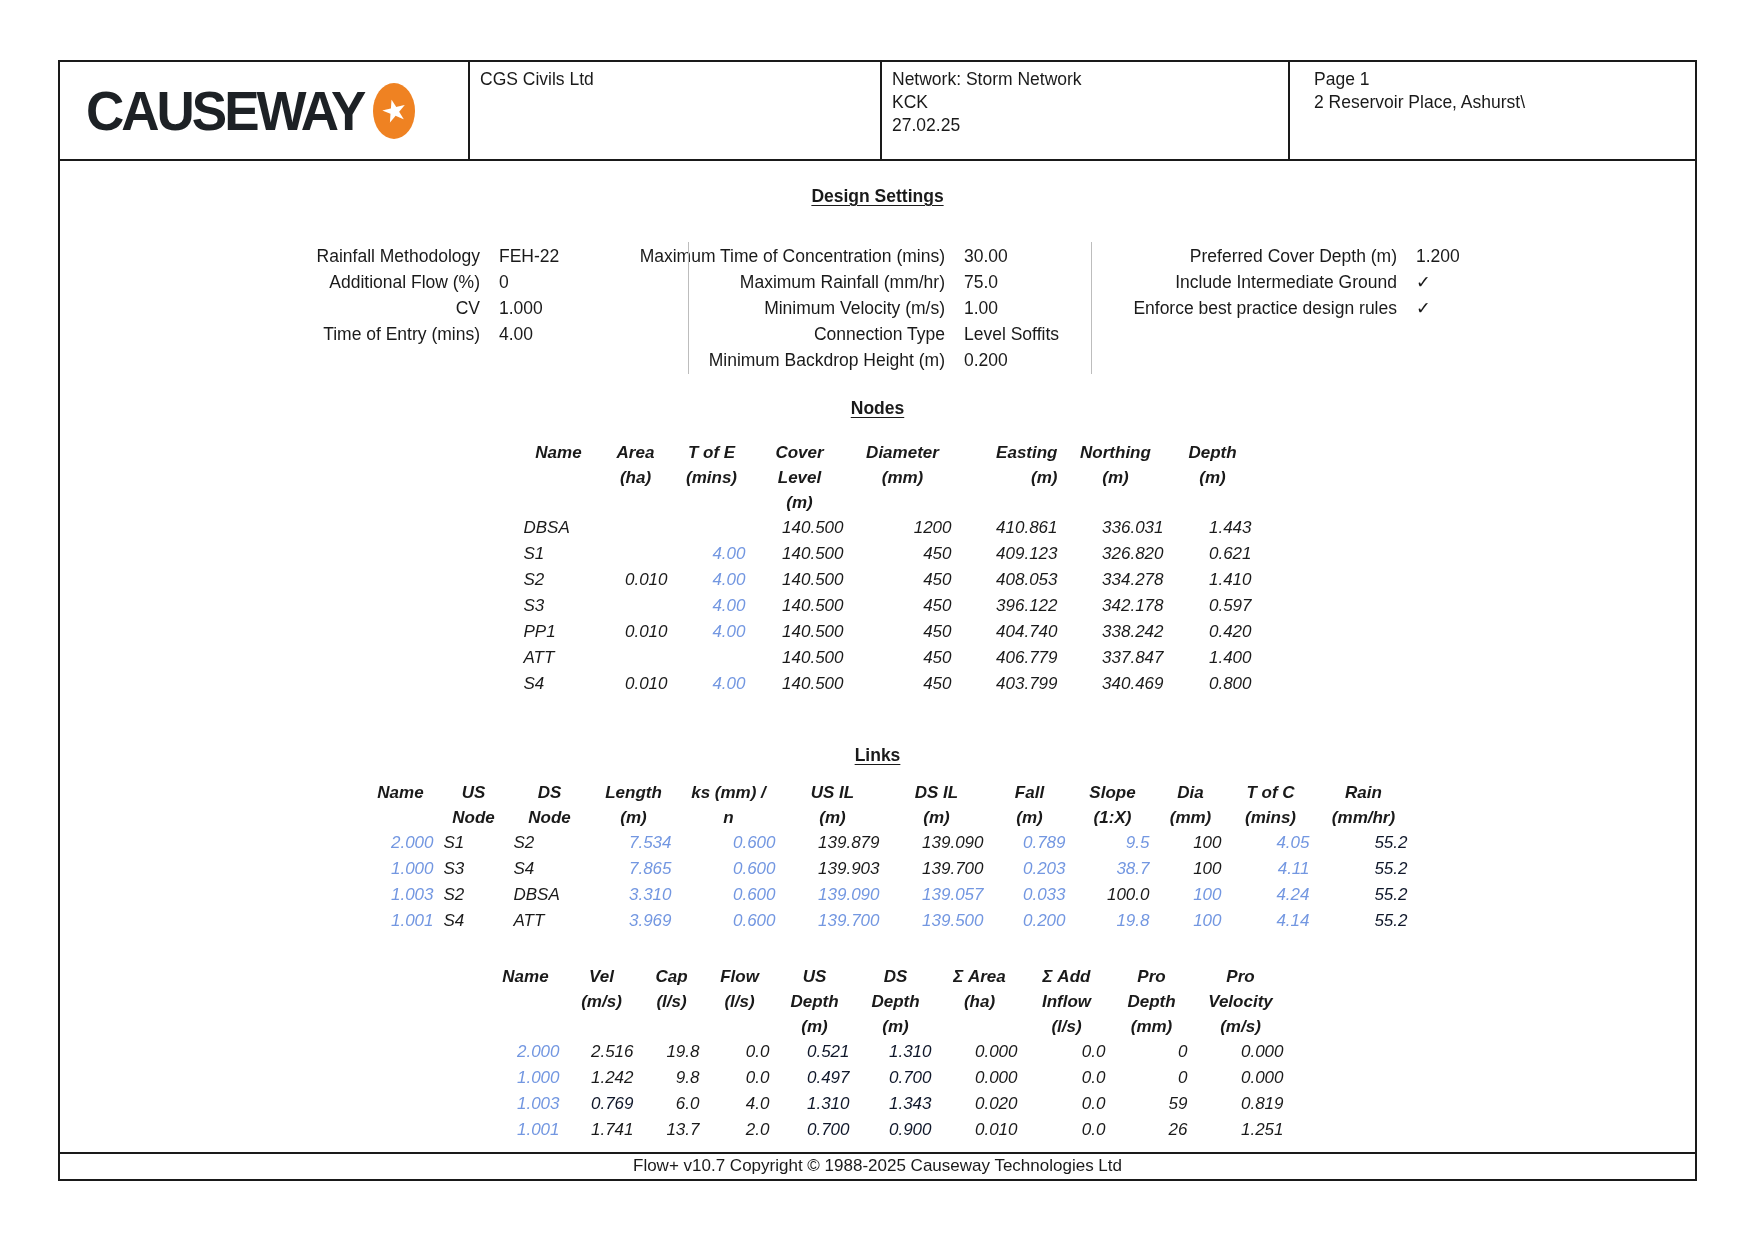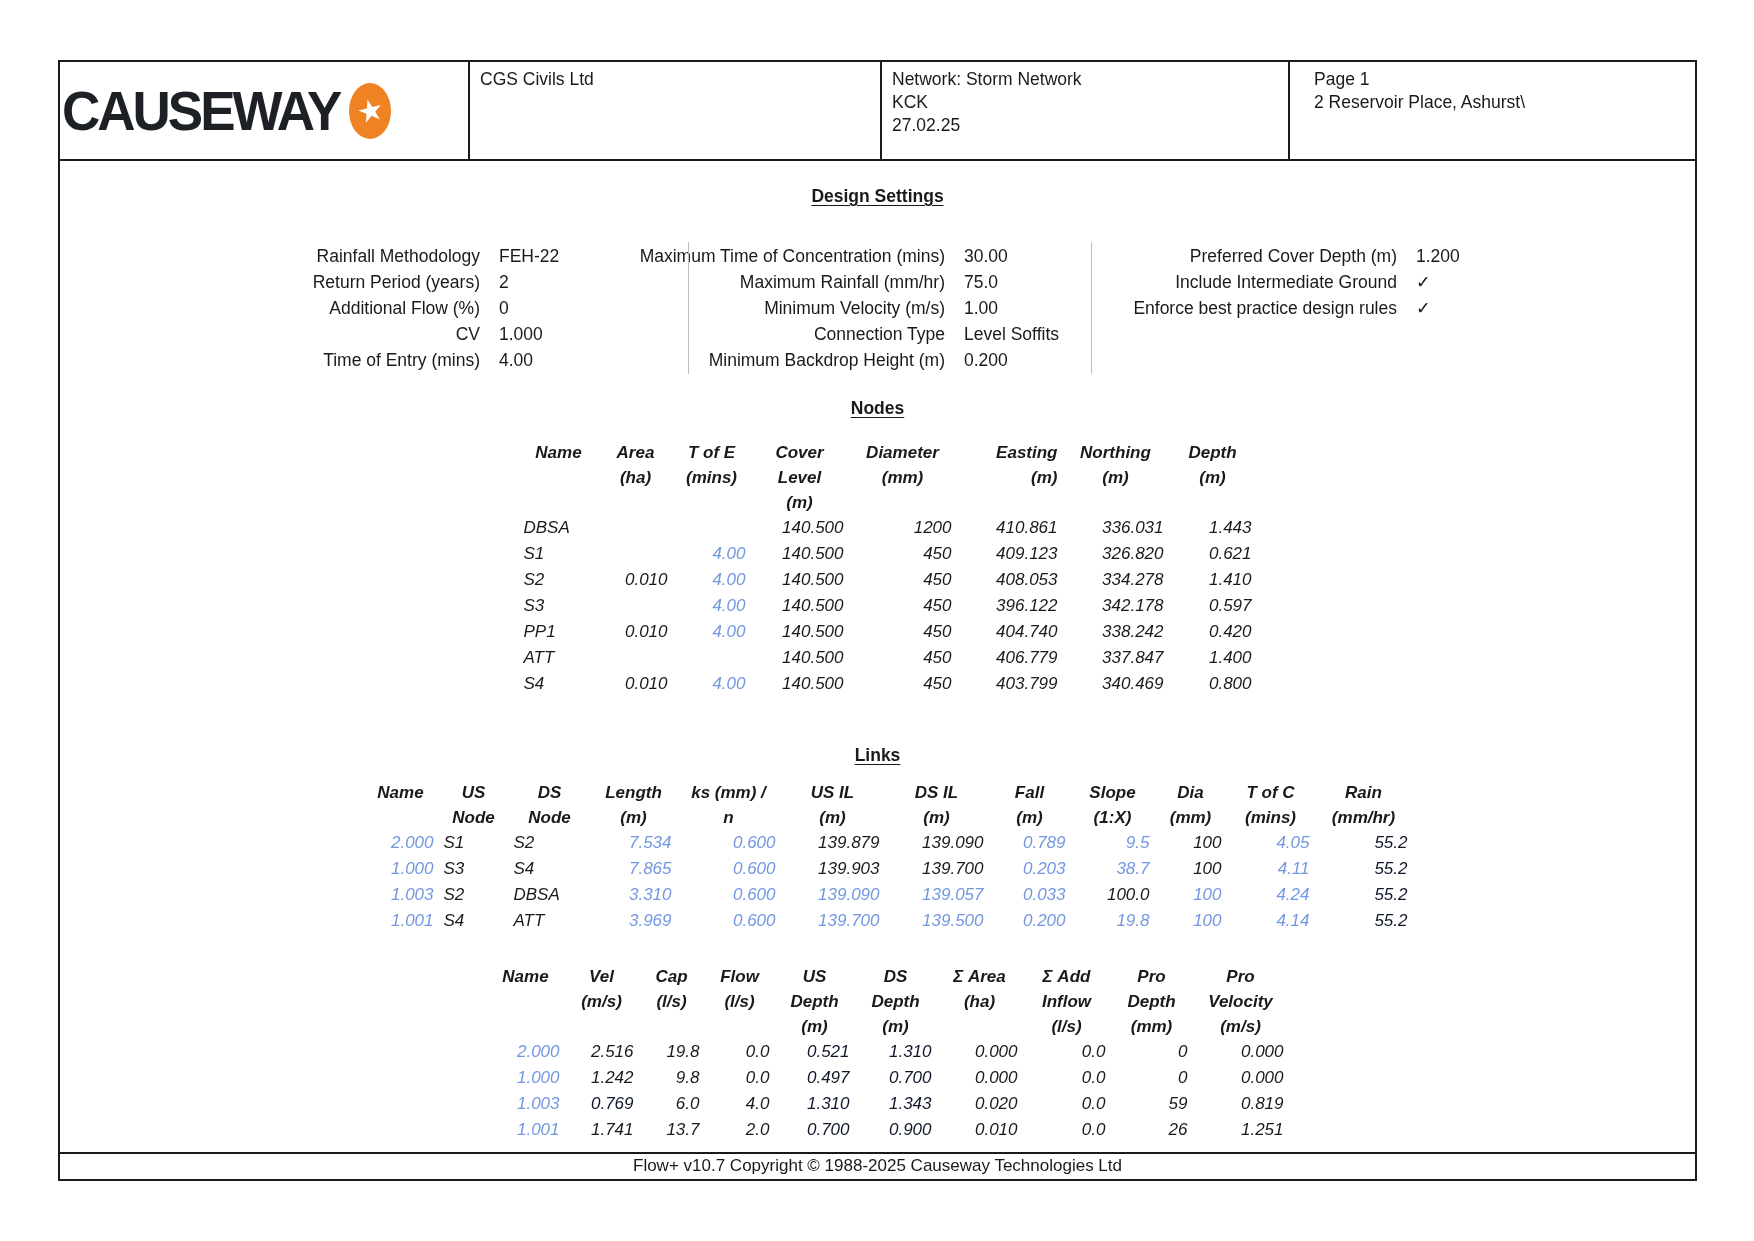--- a/index.html
+++ b/index.html
@@ -12,21 +12,21 @@
     position:absolute;left:58px;top:60px;width:1639px;height:1121px;
     border:2px solid #1a1a1a;box-sizing:border-box;background:#fff;
   }
   
   .hdr{
     display:grid;grid-template-columns:410px 412px 408px 1fr;
     height:97px;border-bottom:2px solid #1a1a1a;
   }
   .hdr-cell{border-right:2px solid #1a1a1a;padding:6px 10px;font-size:17.5px;line-height:23px;overflow:hidden;}
   .hdr-cell:last-child{border-right:none;padding-left:24px;}
-  .logo-cell{display:flex;align-items:center;gap:10px;padding:0 2px;}
+  .logo-cell{display:flex;align-items:center;gap:10px;padding:0 26px;}
   .logo-text{
     font-size:53px;font-weight:700;letter-spacing:-3px;color:#1d2125;
     transform:scaleY(1.04);white-space:nowrap;
   }
   .logo-star{
     width:42px;height:56px;border-radius:50%;background:#ef8222;
     display:flex;align-items:center;justify-content:center;flex:0 0 auto;
   }
   .logo-star span{
     color:#ffffff;font-size:30px;line-height:1;transform:rotate(-14deg);
@@ -126,24 +126,20 @@
     </div>
   </div>
 
   <div class="sec-title" style="top:124px;">Design Settings</div>
   <div class="ds-col ds-col1">
       <div class="ds-row">
         <div class="ds-label">Rainfall Methodology</div>
         <div class="ds-value">FEH-22</div>
       </div>
       <div class="ds-row">
-        <div class="ds-label">Return Period (years)</div>
-        <div class="ds-value">2</div>
-      </div>
-      <div class="ds-row">
         <div class="ds-label">Additional Flow (%)</div>
         <div class="ds-value">0</div>
       </div>
       <div class="ds-row">
         <div class="ds-label">CV</div>
         <div class="ds-value">1.000</div>
       </div>
       <div class="ds-row">
         <div class="ds-label">Time of Entry (mins)</div>
         <div class="ds-value">4.00</div>

